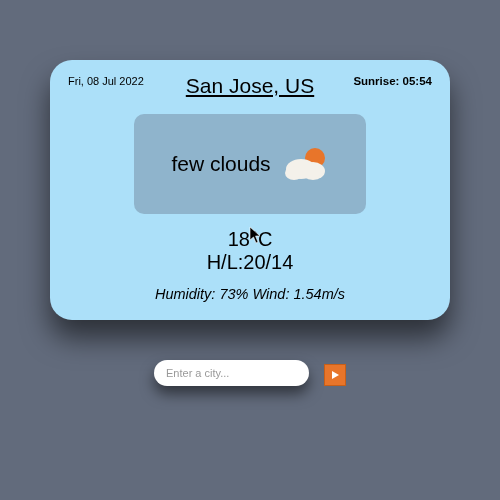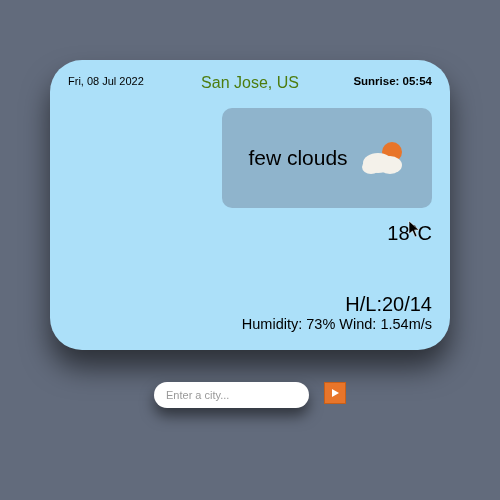--- a/index.html
+++ b/index.html
@@ -10,57 +10,58 @@
     font-family: Arial, Helvetica, sans-serif;
     display: flex;
     flex-direction: column;
     align-items: center;
     overflow: hidden;
   }
   .card {
     margin-top: 60px;
     width: 400px;
     background: #ace0f9;
-    border-radius: 32px;
+    border-radius: 22px;
     box-shadow: 0 18px 28px rgba(0,0,0,0.55);
     padding: 14px 18px 18px 18px;
     display: flex;
     flex-direction: column;
-    align-items: flex-end;
+    align-items: center;
   }
   .top-row {
     width: 100%;
     display: flex;
     justify-content: space-between;
     align-items: flex-start;
   }
   .date-block {
     font-size: 11px;
     color: #000;
     text-align: left;
     line-height: 1.3;
     width: 90px;
   }
   .location {
-    font-size: 16px;
-    color: #4d7c0f;
+    font-size: 21px;
+    color: #000000;
     text-align: center;
     flex: 1;
+    text-decoration: underline;
   }
   .sun-block {
     font-size: 11.5px;
     color: #000;
     text-align: right;
     line-height: 1.3;
     width: 90px;
     font-weight: bold;
   }
   .condition-box {
     margin-top: 16px;
-    width: 210px;
+    width: 232px;
     height: 100px;
     background: #8fb4cc;
     border-radius: 10px;
     display: flex;
     align-items: center;
     justify-content: center;
     gap: 10px;
   }
   .condition-text {
     font-size: 21px;
@@ -73,38 +74,39 @@
   }
   .temp-line {
     margin-top: 14px;
     font-size: 20px;
     color: #000;
     position: relative;
   }
   .hl-line {
     font-size: 20px;
     color: #000;
-    margin-top: 48px;
   }
   .details-line {
+    margin-top: 12px;
     font-size: 14.5px;
     color: #000;
+    font-style: italic;
   }
   .cursor {
     position: absolute;
     top: -2px;
     left: 21px;
     width: 14px;
     height: 18px;
     pointer-events: none;
   }
   .search-row {
-    margin-top: 32px;
+    margin-top: 40px;
     display: flex;
-    align-items: flex-start;
+    align-items: flex-end;
     gap: 15px;
   }
   .search-input {
     width: 155px;
     height: 26px;
     border: none;
     border-radius: 13px;
     padding: 0 12px;
     font-size: 11px;
     color: #888;

